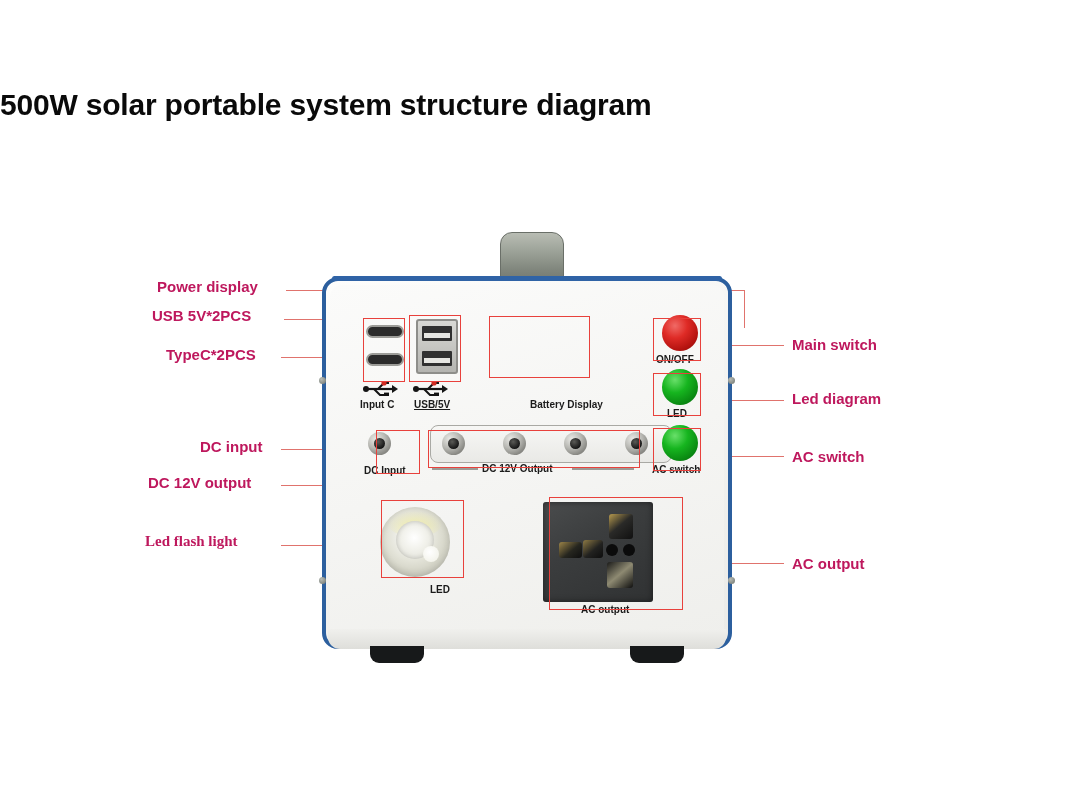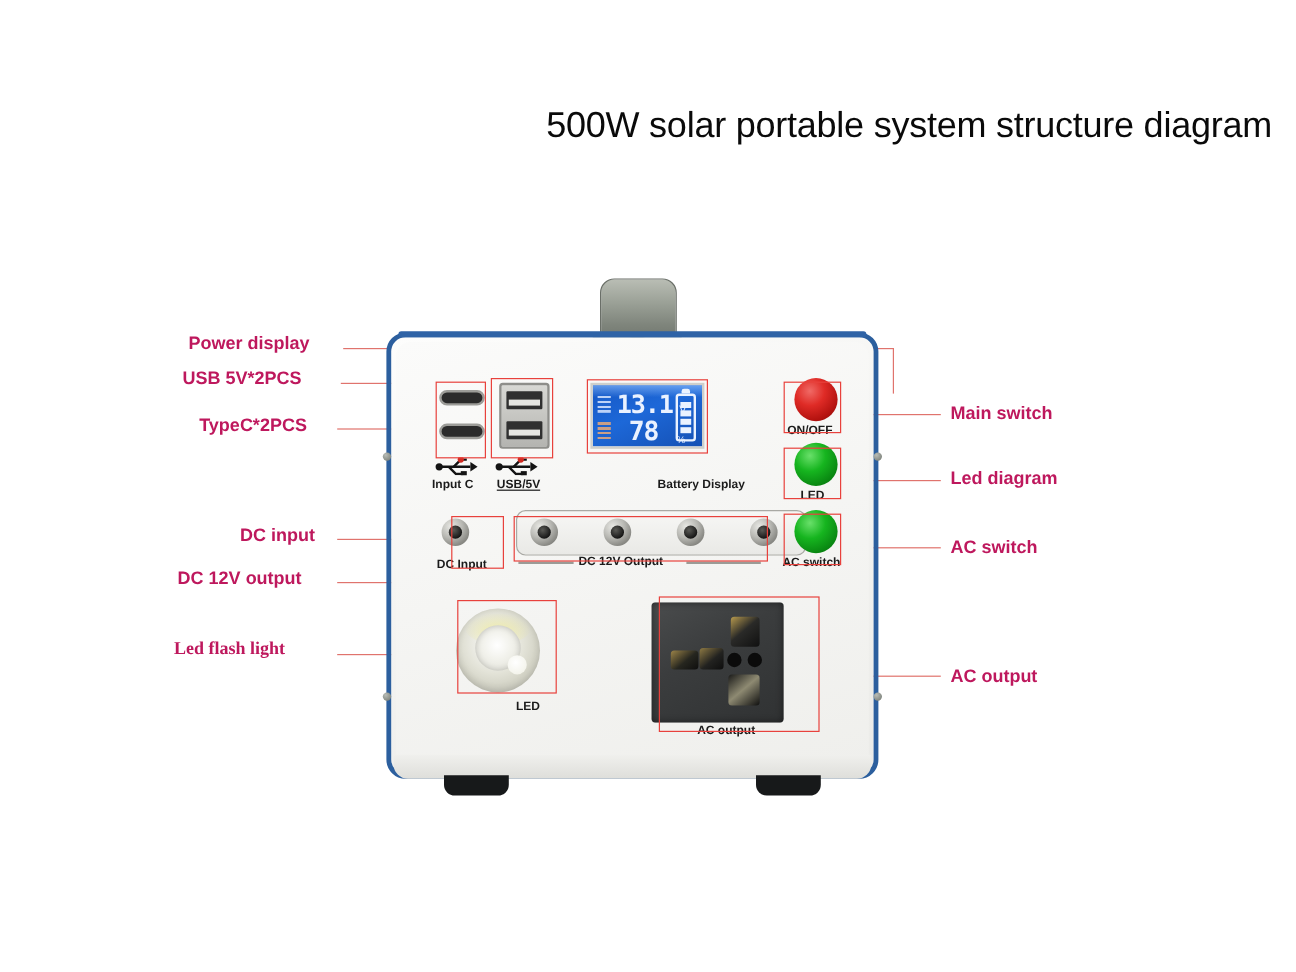--- a/index.html
+++ b/index.html
@@ -1,21 +1,21 @@
 <!DOCTYPE html>
 <html><head>
 <meta charset="utf-8">
 <style>
   html,body{margin:0;padding:0;background:#ffffff;}
   body{width:1080px;height:810px;position:relative;overflow:hidden;
        font-family:"Liberation Sans","DejaVu Sans",sans-serif;}
 
   #page-title{
-    position:absolute;left:0;top:88px;width:1060px;text-align:right;
-    font-size:30px;font-weight:normal;color:#0a0a0a;letter-spacing:-0.2px;
+    position:absolute;left:0;top:88px;width:1060px;text-align:left;
+    font-size:30px;font-weight:bold;color:#0a0a0a;letter-spacing:-0.2px;
   }
 
   
   #device{position:absolute;left:322px;top:277px;width:410px;height:385px;}
 
   #handle{position:absolute;left:500px;top:232px;width:62px;height:52px;
     background:linear-gradient(180deg,#b9bdb4 0%,#9aa096 38%,#7f857c 72%,#6e746c 100%);
     border-radius:12px 12px 4px 4px;border:1px solid #6a6f68;}
   #handle-base{position:absolute;left:494px;top:278px;width:74px;height:8px;
     background:linear-gradient(180deg,#a8aca4,#868b83);border-radius:3px;}
@@ -53,21 +53,21 @@
     border-radius:1px;}
   .usb-tongue{position:absolute;left:6px;width:26px;height:5px;background:#e6e6e2;}
   #usb-s1{top:5px;} #usb-t1{top:12px;}
   #usb-s2{top:30px;} #usb-t2{top:37px;}
 
   .usb-logo{position:absolute;width:46px;height:15px;}
   #usb-logo-c{left:40px;top:104px;} #usb-logo-u{left:90px;top:104px;}
 
   .port-cap{position:absolute;font-size:10px;font-weight:bold;color:#1b1b1b;}
   #cap-typec{left:38px;top:122px;} #cap-usb{left:92px;top:122px;text-decoration:underline;}
-  #cap-batt{left:198px;top:122px;padding-left:28px;}
+  #cap-batt{left:180px;top:122px;padding-left:28px;}
   #cap-dcin{left:42px;top:188px;} #cap-led{left:108px;top:307px;}
   #cap-acout{left:259px;top:327px;}
 
   
   #lcd{position:absolute;left:170px;top:42px;width:95px;height:55px;
     background:linear-gradient(155deg,#1657c4 0%,#1d68d8 45%,#1550b4 100%);
     border:2px solid #cfcfcb;box-sizing:border-box;overflow:hidden;}
   #lcd-glow{position:absolute;left:0;top:0;width:100%;height:10px;
     background:linear-gradient(180deg,rgba(140,190,255,.65),rgba(140,190,255,0));}
   .lcd-cn{position:absolute;left:4px;width:11px;height:15px;
@@ -232,36 +232,20 @@
     <path d="M12 8 L18 14 H24" stroke="#141414" stroke-width="2" fill="none"></path>
     <circle cx="22" cy="2" r="2.6" fill="#cf2b22"></circle>
     <rect x="22" y="11.6" width="5" height="5" fill="#141414"></rect>
     <path d="M30 4 L36 8 L30 12 Z" fill="#141414"></path>
   </svg>
 
   <div class="port-cap" id="cap-typec">Input C</div>
   <div class="port-cap" id="cap-usb">USB/5V</div>
   <div class="port-cap" id="cap-batt">Battery Display</div>
 
-  <div id="lcd">
-    <div id="lcd-glow"></div>
-    <div class="lcd-cn" id="lcd-cn1"></div>
-    <div class="lcd-cn" id="lcd-cn2"></div>
-    <div id="lcd-v">13.1</div>
-    <div id="lcd-vu">V</div>
-    <div id="lcd-p">78</div>
-    <div id="lcd-pu">%</div>
-    <div id="lcd-batt-tip"></div>
-    <div id="lcd-batt">
-      <div class="batt-bar"></div>
-      <div class="batt-bar"></div>
-      <div class="batt-bar"></div>
-      <div class="batt-bar"></div>
-    </div>
-  </div>
 
   <div class="dcjack" id="dcin-jack"></div>
   <div class="port-cap" id="cap-dcin">DC Input</div>
 
   <div id="dc-bracket"></div>
   <div class="dcjack" id="dcout-1"></div>
   <div class="dcjack" id="dcout-2"></div>
   <div class="dcjack" id="dcout-3"></div>
   <div class="dcjack" id="dcout-4"></div>
   <div class="dc-rule" id="dc-rule-l"></div>

